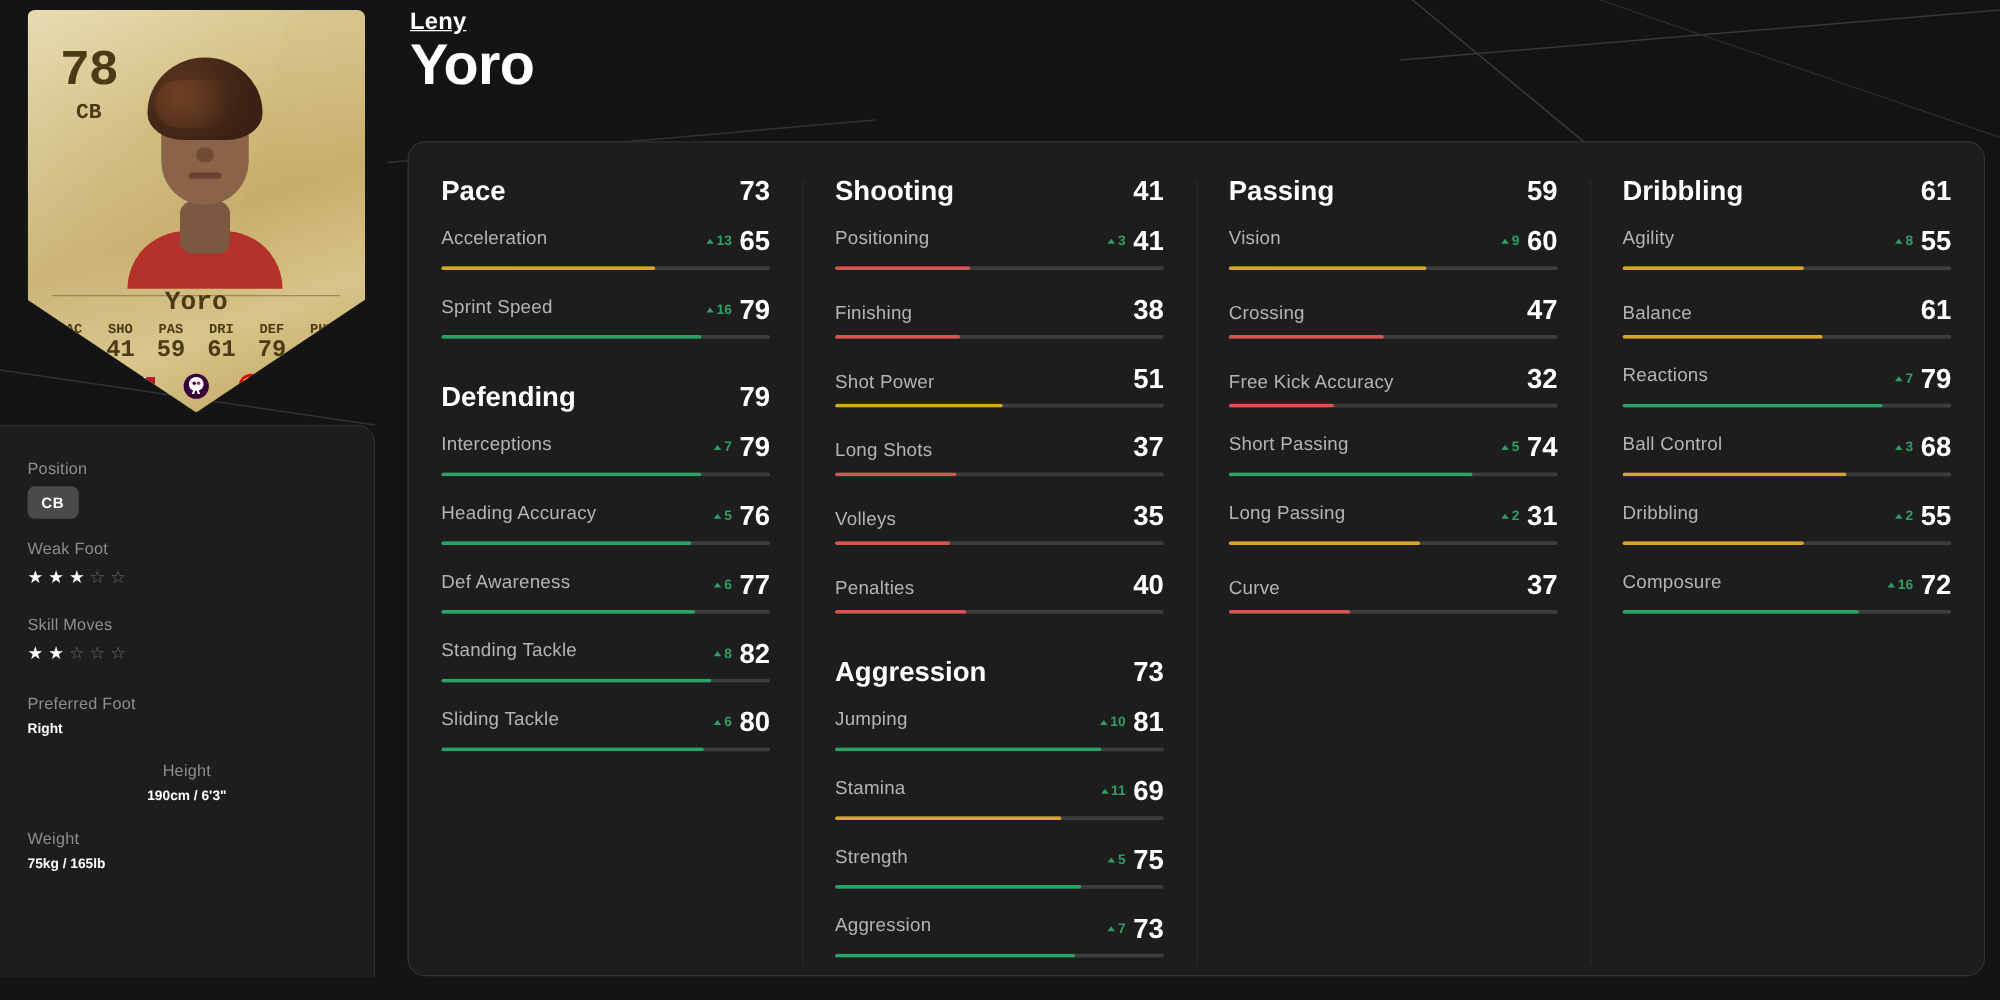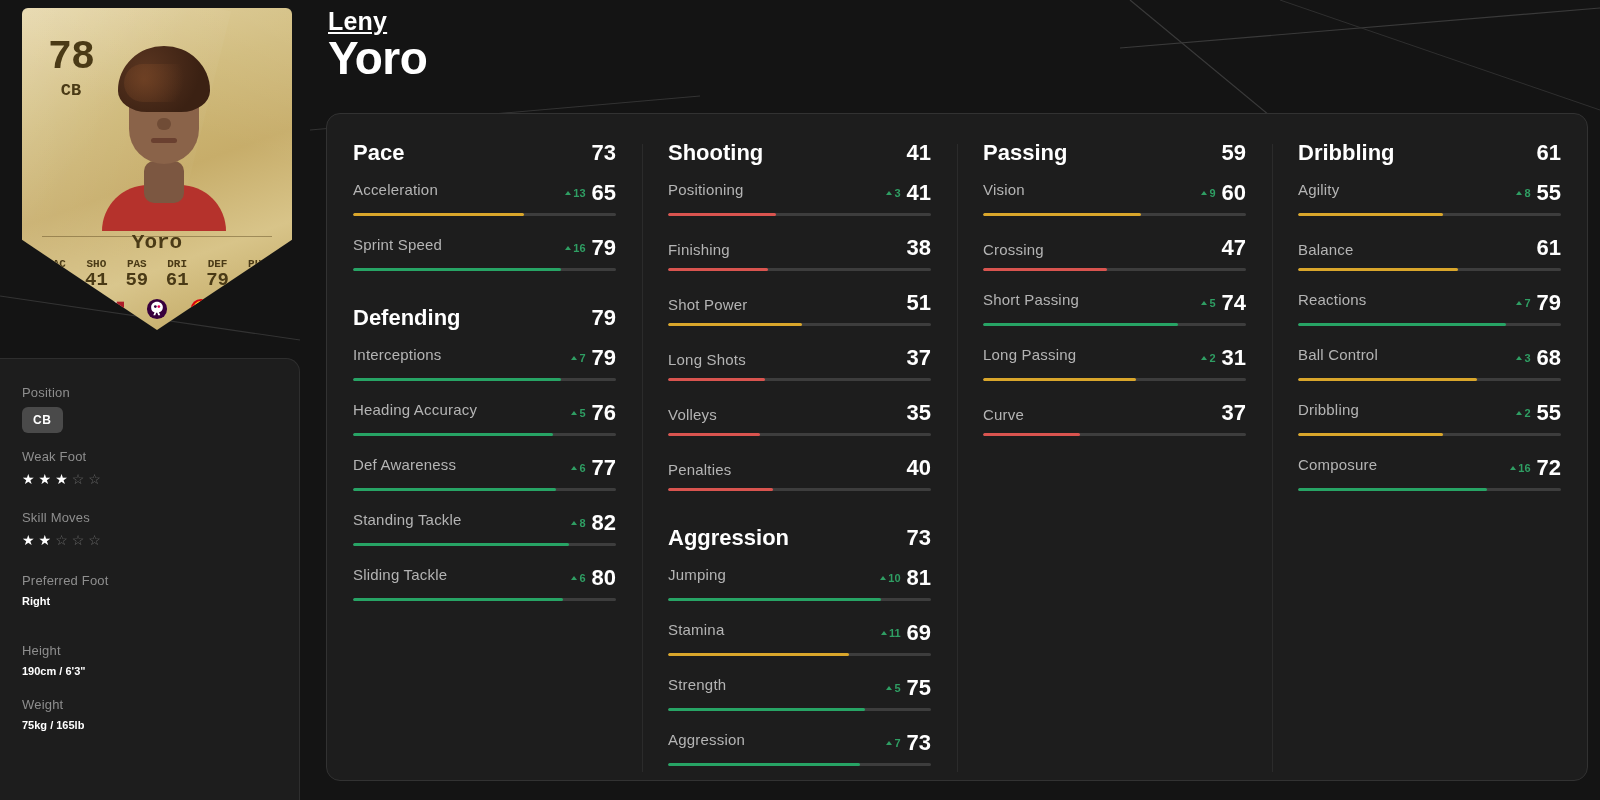--- a/index.html
+++ b/index.html
@@ -219,21 +219,21 @@
     justify-content: center;
     gap: 22px;
     z-index: 3;
   }
   .badge-ico { width: 22px; height: 22px; display: block; }
 
   
   .info-panel {
     position: absolute;
     left: 0;
-    top: 358px;
+    top: 340px;
     width: 300px;
     height: 442px;
     background: #1d1d1d;
     border: 1px solid #2e2e2e;
     border-left: none;
     border-bottom: none;
     border-radius: 0 14px 0 0;
     padding: 26px 22px 0 22px;
     z-index: 3;
   }
@@ -263,21 +263,21 @@
   .stars .off { color: #6a6a6a; }
 
   
   .header-name {
     position: absolute;
     left: 328px;
     top: 8px;
     z-index: 3;
   }
   .hn-first {
-    font-size: 25px;
+    font-size: 19px;
     font-weight: 700;
     color: #ffffff;
     line-height: 1.1;
     letter-spacing: .2px;
     text-decoration: underline;
   }
   .hn-last {
     font-size: 46px;
     font-weight: 700;
     color: #ffffff;
@@ -479,21 +479,21 @@
     <div class="info-block" style="margin-top:22px;">
       <div class="info-label">Skill Moves</div>
       <div class="stars"><span>★</span><span>★</span><span class="off">☆</span><span class="off">☆</span><span class="off">☆</span></div>
     </div>
 
     <div class="info-block" style="margin-top:24px;">
       <div class="info-label">Preferred Foot</div>
       <div class="info-value">Right</div>
     </div>
 
-    <div class="info-block" style="margin-top:36px;">
+    <div class="info-block" style="margin-top:20px;text-align:center;">
       <div class="info-label">Height</div>
       <div class="info-value">190cm / 6'3"</div>
     </div>
 
     <div class="info-block" style="margin-top:20px;">
       <div class="info-label">Weight</div>
       <div class="info-value">75kg / 165lb</div>
     </div>
   </div>
 
@@ -769,20 +769,32 @@
 
             <span class="stat-val">47</span>
           </span>
         </div>
         <div class="bar-track">
           <div class="bar-fill" style="width:47%;background:#d9544f;"></div>
         </div>
       </div>
       <div class="stat-row">
         <div class="stat-top">
+          <span class="stat-name">Free Kick Accuracy</span>
+          <span class="stat-right">
+
+            <span class="stat-val">32</span>
+          </span>
+        </div>
+        <div class="bar-track">
+          <div class="bar-fill" style="width:32%;background:#d9544f;"></div>
+        </div>
+      </div>
+      <div class="stat-row">
+        <div class="stat-top">
           <span class="stat-name">Short Passing</span>
           <span class="stat-right">
             <span class="delta"><i class="tri"></i>5</span>
             <span class="stat-val">74</span>
           </span>
         </div>
         <div class="bar-track">
           <div class="bar-fill" style="width:74%;background:#27a465;"></div>
         </div>
       </div>

